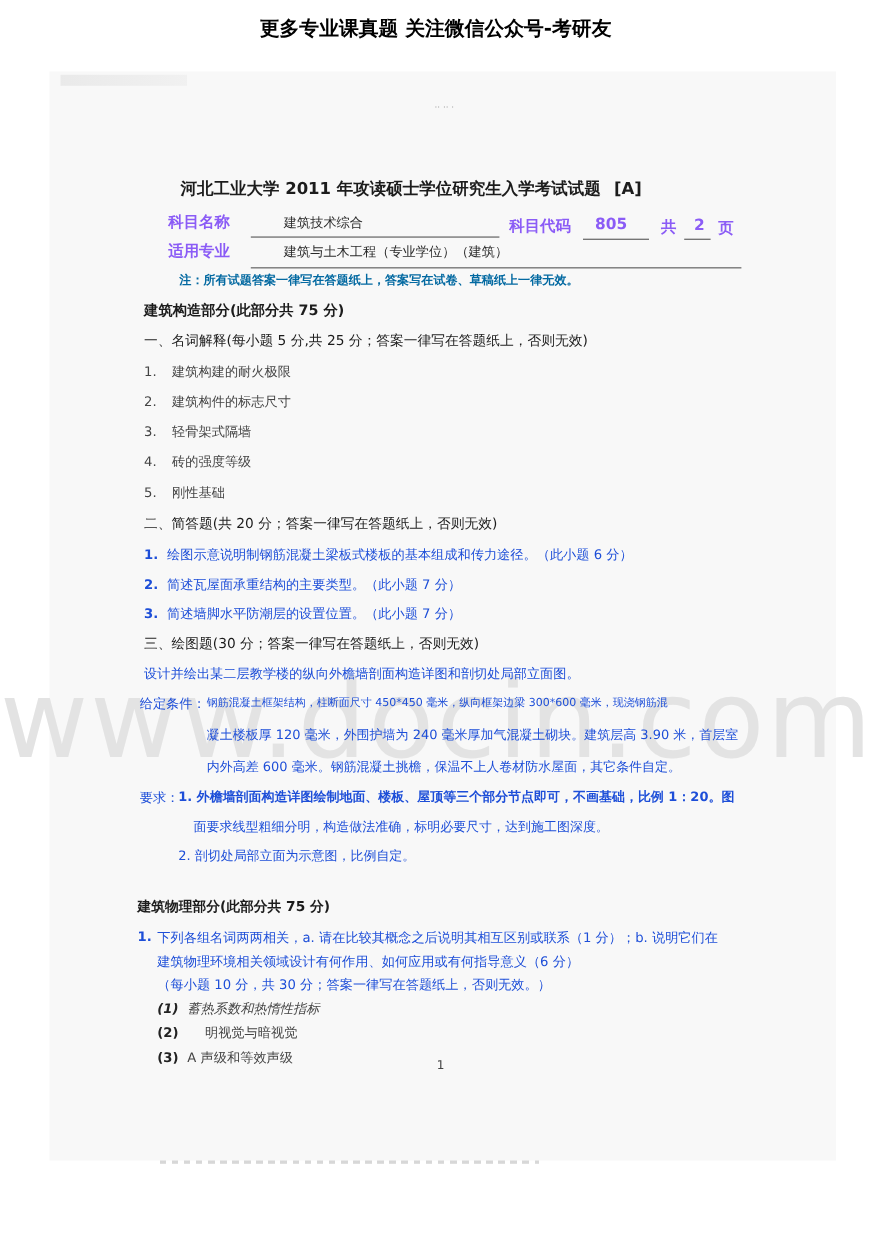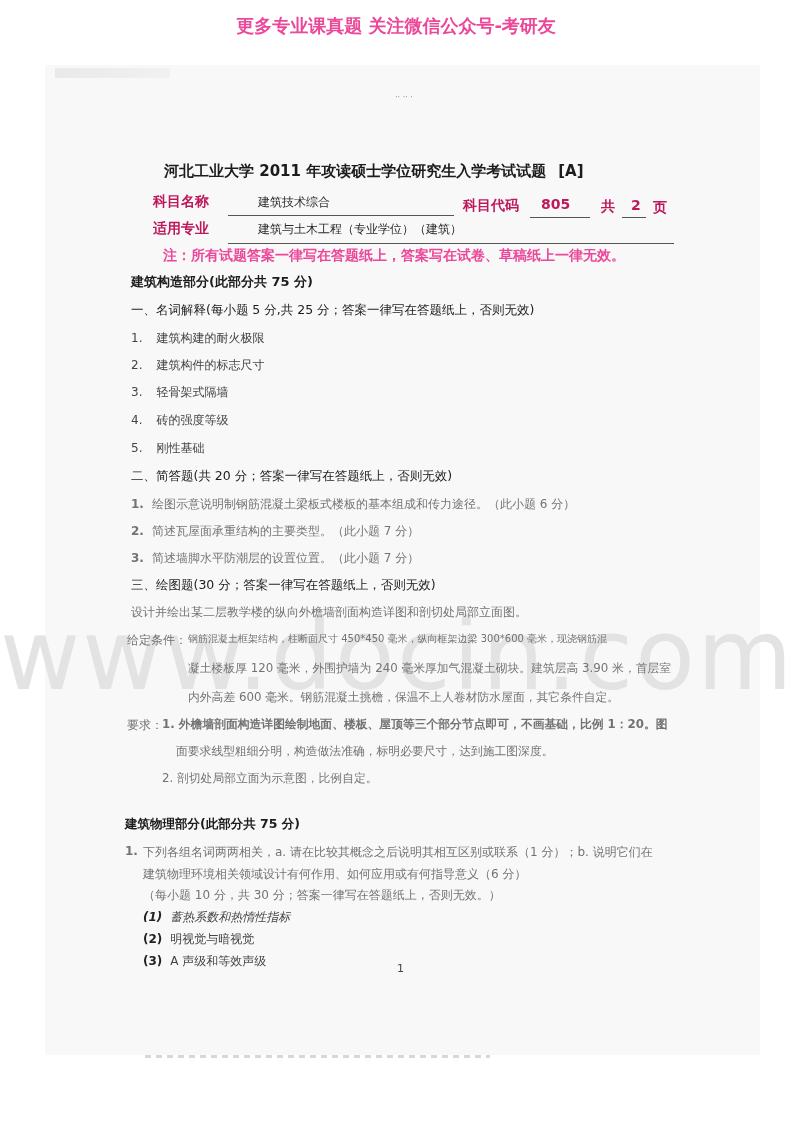--- a/index.html
+++ b/index.html
@@ -4,47 +4,47 @@
 <style>
   html, body { margin: 0; padding: 0; }
   body {
     width: 792px; height: 1122px; position: relative; overflow: hidden;
     background: #ffffff;
     font-family: "DejaVu Sans", "Liberation Sans", sans-serif;
     color: #222;
   }
   .banner {
     position: absolute; top: 14px; left: 0; width: 792px; text-align: center;
-    font-size: 18px; font-weight: bold; color: #ec4899; letter-spacing: 0px;
+    font-size: 18px; font-weight: bold; color: #000000; letter-spacing: 0px;
   }
   .scan {
     position: absolute; left: 45px; top: 65px; width: 715px; height: 990px;
     background: #f8f8f8;
   }
   .scan-mark {
     position: absolute; left: 10px; top: 3px; width: 115px; height: 10px;
     background: linear-gradient(90deg, #e6e6e6, #efefef); opacity: 0.8;
   }
   .scan-dot {
     position: absolute; left: 350px; top: 28px; font-size: 8px; color: #999;
   }
   .watermark {
     position: absolute; left: 0; top: 606px; width: 792px; text-align: center;
     font-family: "DejaVu Sans", sans-serif; font-size: 98px; color: #e3e3e3;
     letter-spacing: 2px; line-height: 1; z-index: 0;
   }
   .txt { position: absolute; z-index: 1; white-space: nowrap; }
   .title { left: 164px; top: 162px; font-size: 15px; font-weight: bold; color: #1c1c1c; }
   .title .code { margin-left: 12px; }
-  .lbl { font-size: 14px; font-weight: bold; color: #be185d; }
+  .lbl { font-size: 14px; font-weight: bold; color: #8b5cf6; }
   .val { font-size: 12px; color: #2a2a2a; }
   .uline { position: absolute; height: 1px; background: #555; z-index: 1; }
-  .note { left: 163px; top: 247px; font-size: 14px; font-weight: bold; color: #ec4899; }
+  .note { left: 163px; top: 247px; font-size: 11px; font-weight: bold; color: #0369a1; }
   .sec { font-size: 13px; font-weight: bold; color: #1c1c1c; text-align: center; }
-  .body { font-size: 12px; color: #737373; }
+  .body { font-size: 12px; color: #1d4ed8; }
   .item { font-size: 12px; color: #444; }
   .b { font-weight: bold; }
   .pagenum { left: 397px; top: 962px; font-size: 11px; color: #444; }
   .bottom-noise {
     position: absolute; left: 145px; top: 1055px; width: 345px; height: 3px;
     background: repeating-linear-gradient(90deg, #bdbdbd 0 6px, transparent 6px 11px);
     opacity: 0.6;
   }
 </style>
 </head>
@@ -110,17 +110,17 @@
 <div class="txt body" style="left:162px; top:771px; font-size:11.8px;">2. 剖切处局部立面为示意图，比例自定。</div>
 
 <div class="txt sec" style="left:125px; top:816px; font-size:12.5px;">建筑物理部分(此部分共 75 分)</div>
 
 <div class="txt body b" style="left:125px; top:844px;">1.</div>
 <div class="txt body" style="left:143px; top:844px;">下列各组名词两两相关，a. 请在比较其概念之后说明其相互区别或联系（1 分）；b. 说明它们在</div>
 <div class="txt body" style="left:143px; top:866px;">建筑物理环境相关领域设计有何作用、如何应用或有何指导意义（6 分）</div>
 <div class="txt body" style="left:143px; top:887px;">（每小题 10 分，共 30 分；答案一律写在答题纸上，否则无效。）</div>
 
 <div class="txt item" style="left:143px; top:909px;font-style:italic;"><span class="b" style="color:#222">(1)</span><span style="margin-left:8px">蓄热系数和热惰性指标</span></div>
-<div class="txt item" style="left:143px; top:931px;"><span class="b" style="color:#222">(2)</span><span style="margin-left:8px">明视觉与暗视觉</span></div>
+<div class="txt item" style="left:143px; top:931px;"><span class="b" style="color:#222">(2)</span><span style="margin-left:24px">明视觉与暗视觉</span></div>
 <div class="txt item" style="left:143px; top:953px;"><span class="b" style="color:#222">(3)</span><span style="margin-left:8px">A 声级和等效声级</span></div>
 
 <div class="txt pagenum">1</div>
 <div class="bottom-noise"></div>
 
 </body></html>

